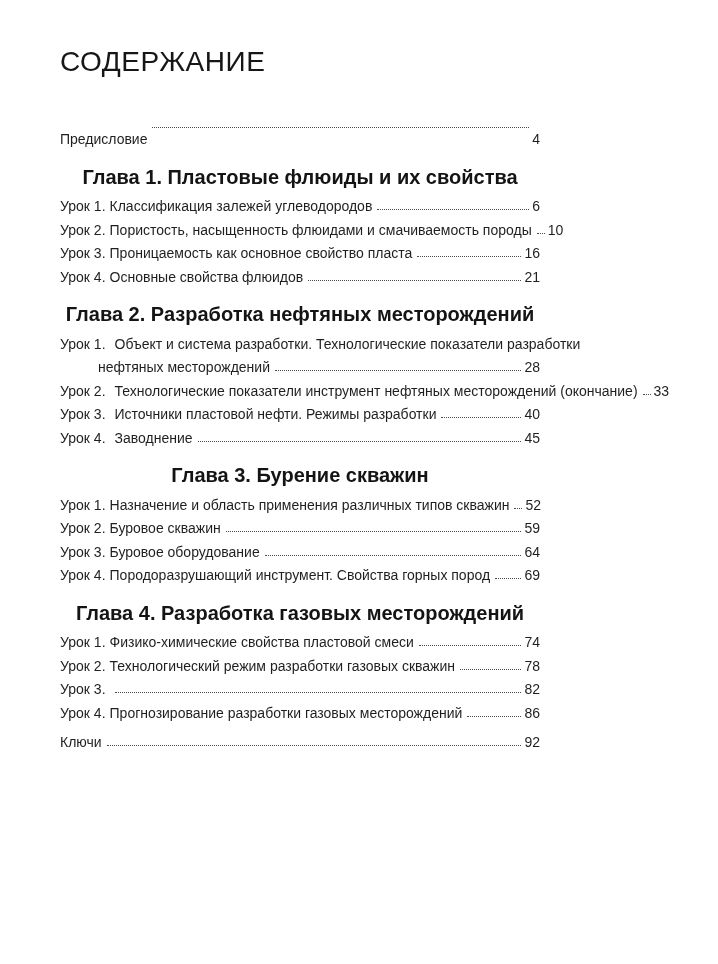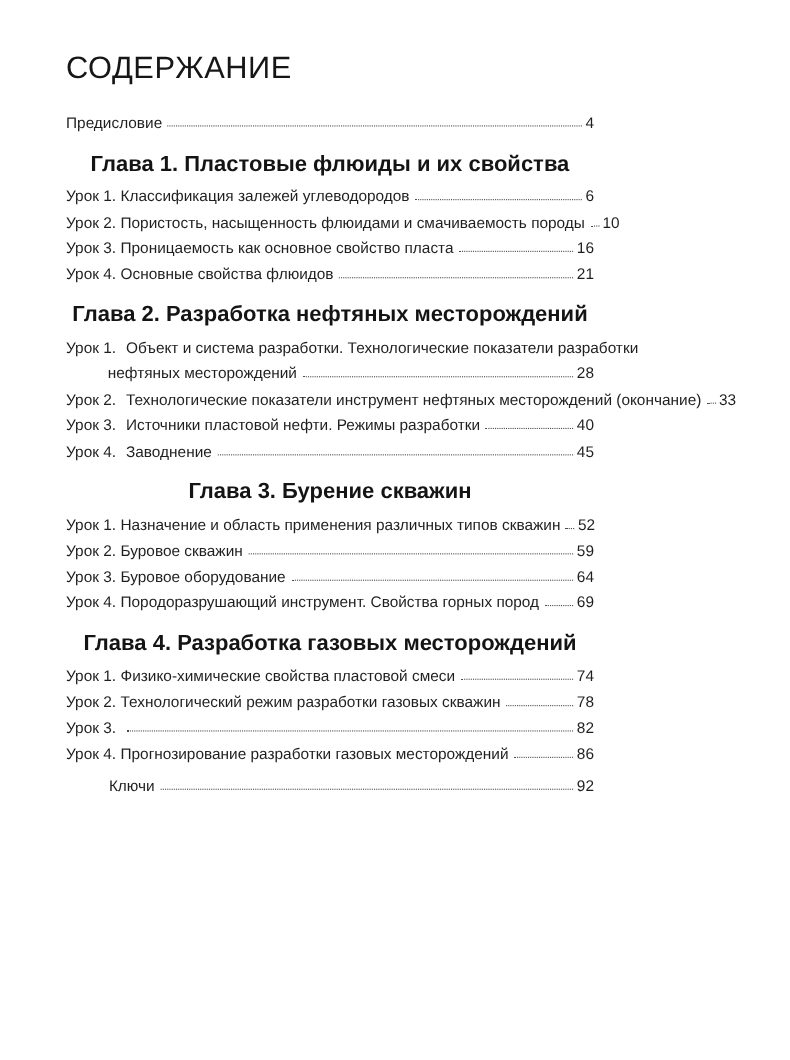--- a/index.html
+++ b/index.html
@@ -55,33 +55,33 @@
     height: 0;
     align-self: baseline;
     border-bottom: 1.5px dotted #4c4c4c;
     margin: 0 3px 0 5px;
     position: relative;
     top: -1px;
   }
   .pg {
     white-space: nowrap;
   }
-  .preface-row { margin-top: 22px; }
+  .preface-row { margin-top: 50px; align-items: flex-end; }
   .chapter-heading {
     text-align: center;
     font-weight: 700;
     font-size: 20px;
     line-height: 23.5px;
     margin: 14px 0 6px 0;
     color: #141414;
   }
   .cont-row {
     padding-left: 38px;
   }
-  .keys-row { margin-top: 6px; margin-left: 39px; }
+  .keys-row { margin-top: 6px; }
 </style>
 </head>
 <body>
 
 <div class="page">
 
   <h1 class="doc-title">СОДЕРЖАНИЕ</h1>
 
   <div class="toc">
 

